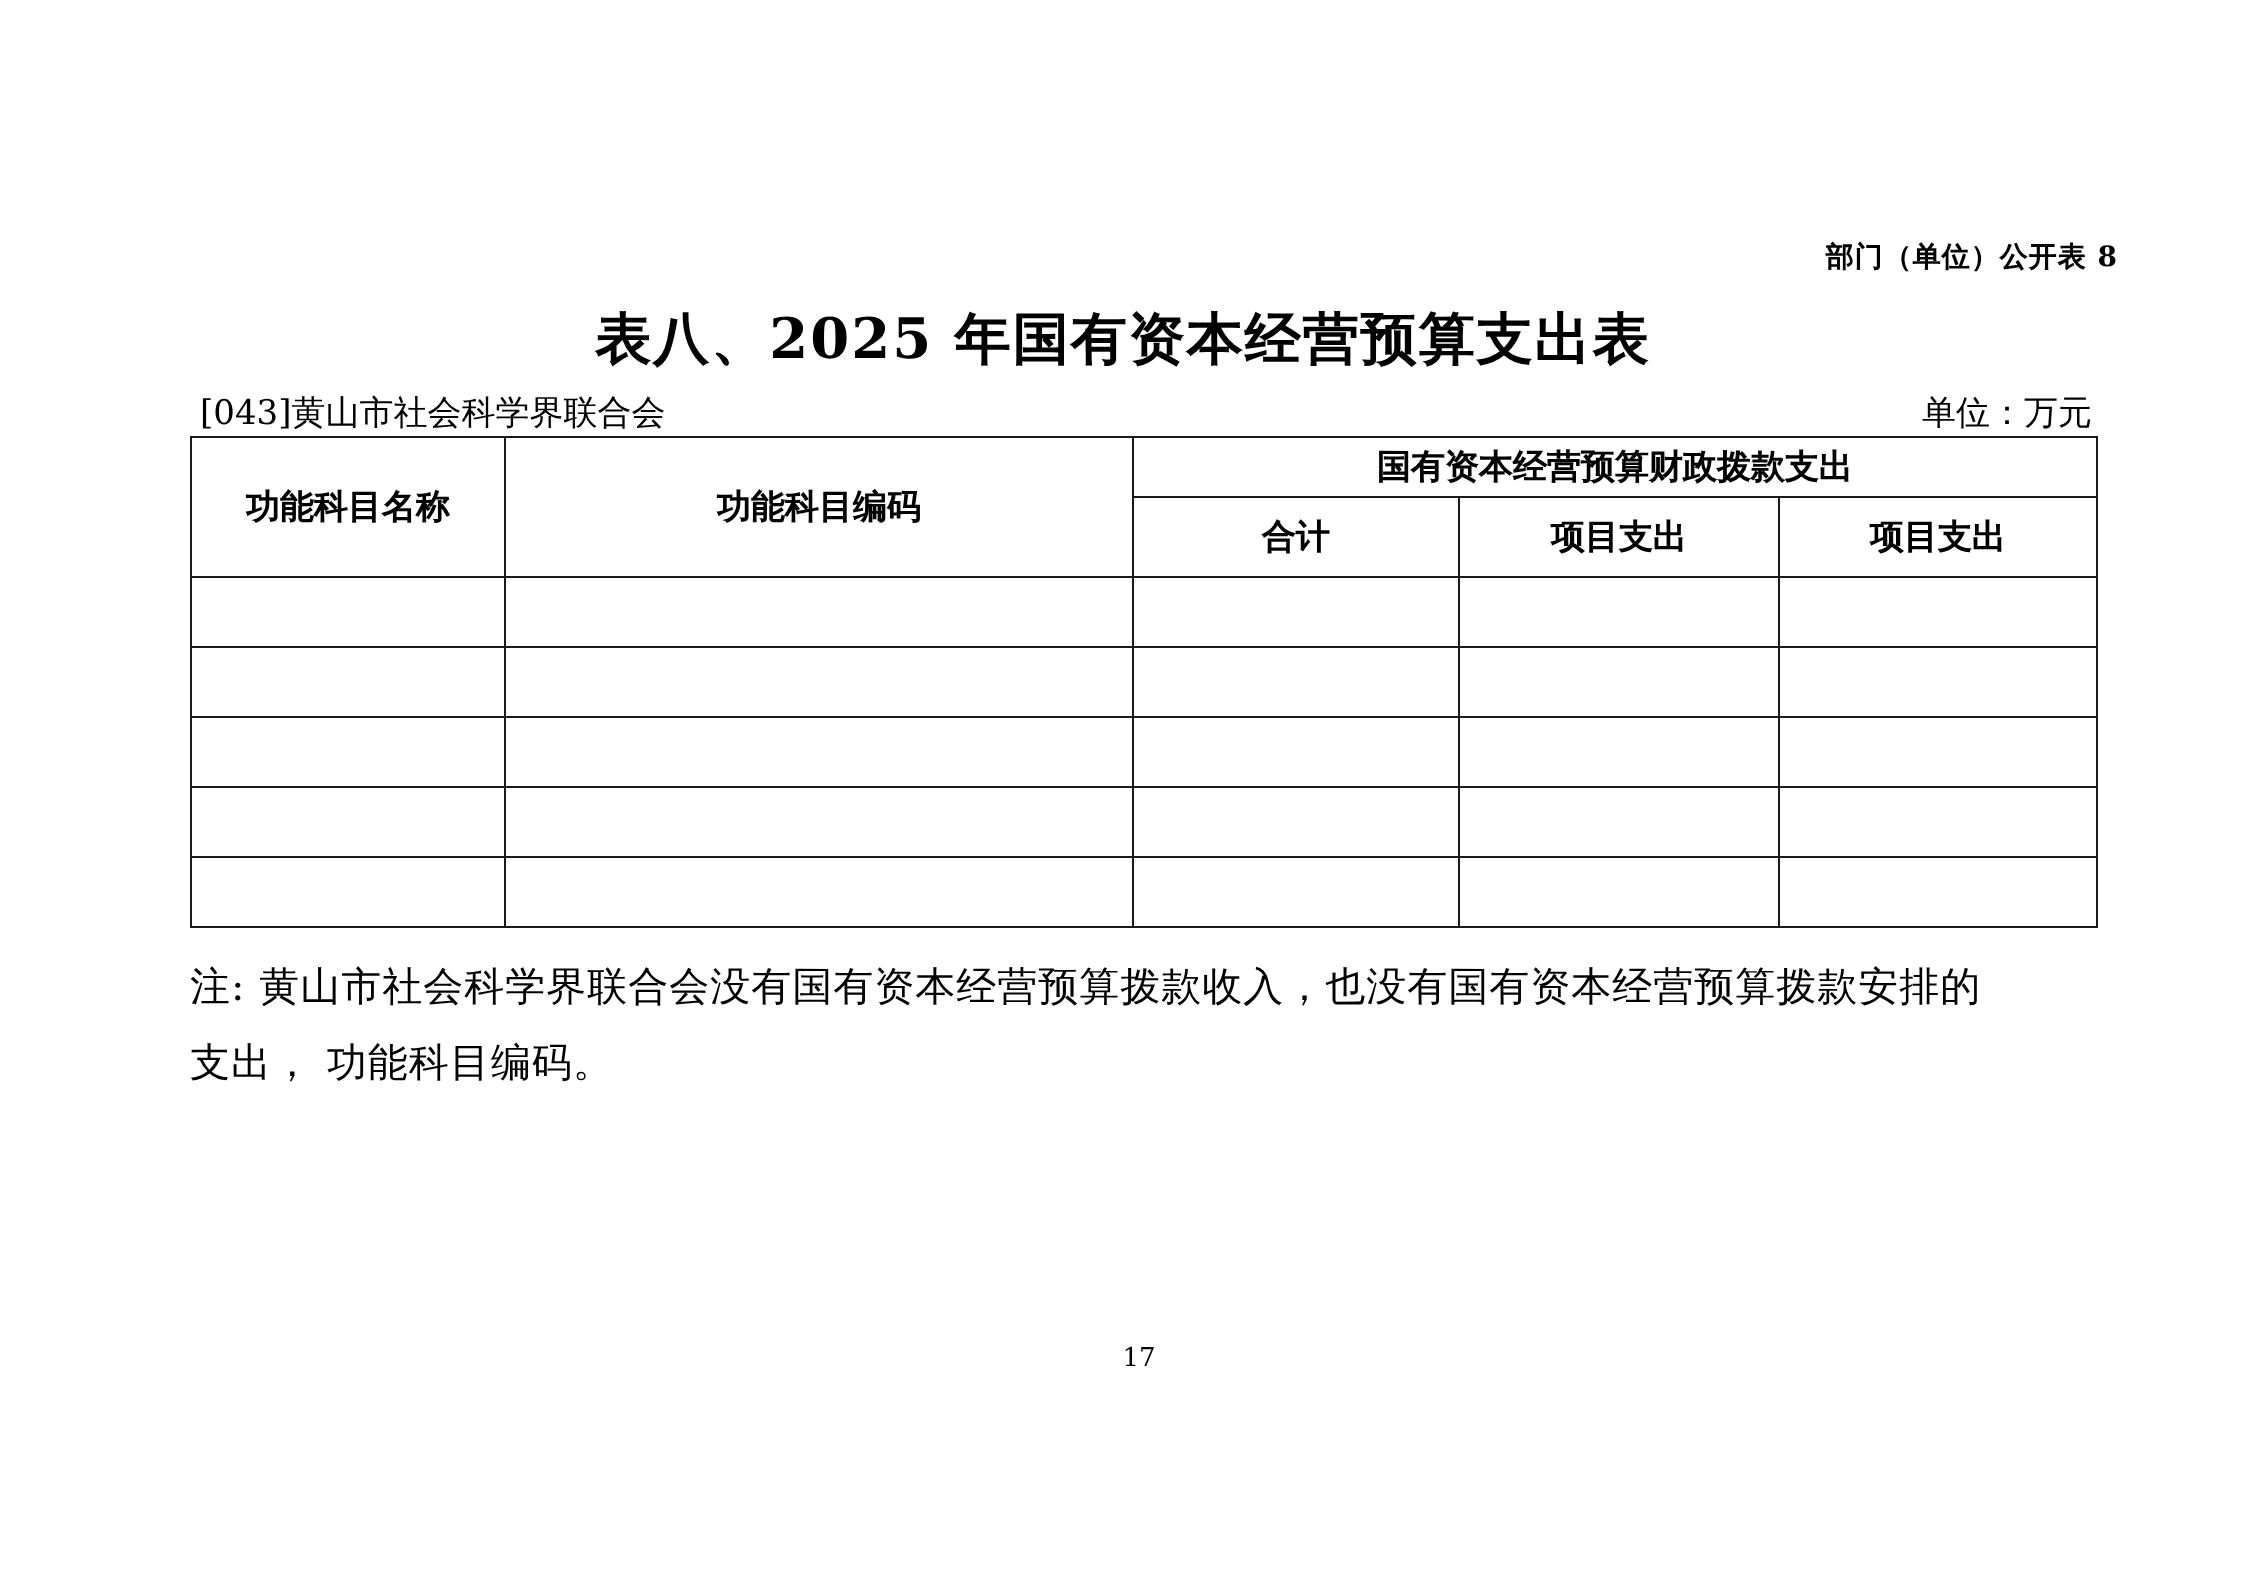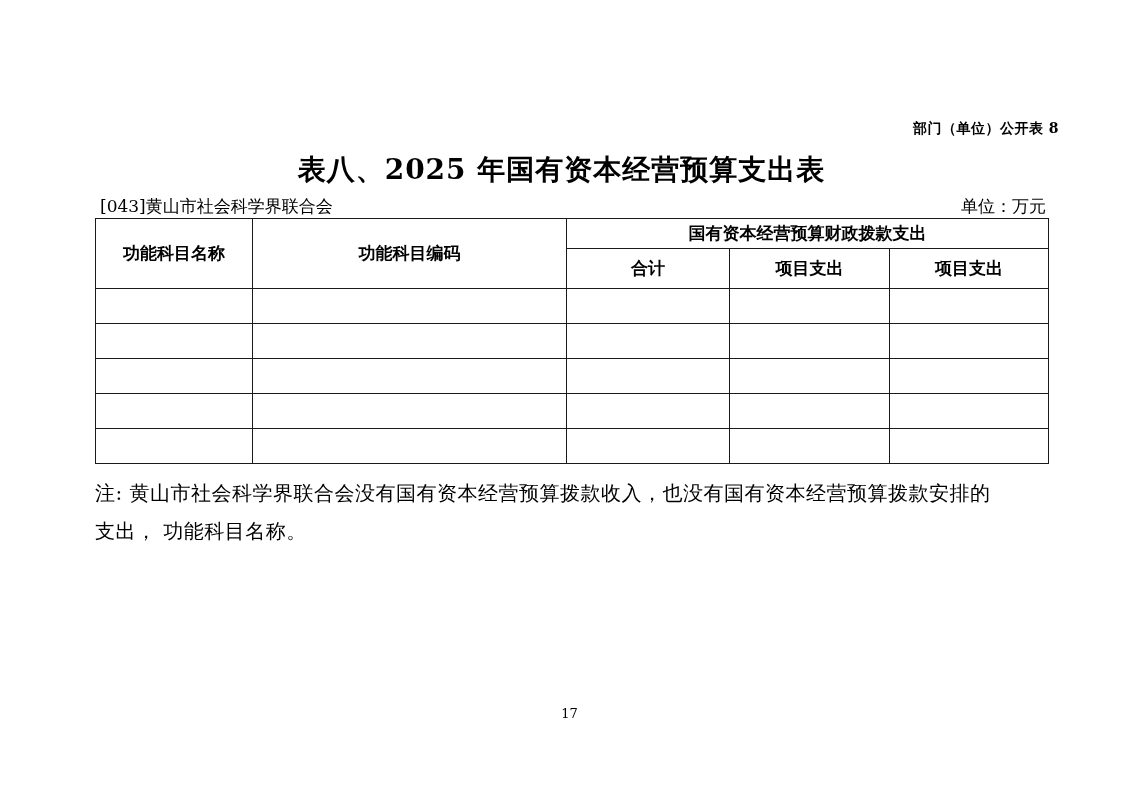--- a/index.html
+++ b/index.html
@@ -75,21 +75,21 @@
     left: 95px;
     width: 948px;
     font-size: 20px;
     line-height: 38px;
     letter-spacing: 0.5px;
     text-align: justify;
   }
   .note .note-line { display: block; white-space: nowrap; }
   .page-number {
     position: absolute;
-    top: 706px;
+    top: 672px;
     left: 0;
     width: 100%;
     text-align: center;
     font-size: 13px;
     padding-left: 16px;
   }
 </style>
 </head>
 <body>
 
@@ -158,18 +158,18 @@
           <td></td>
           <td></td>
           <td></td>
           <td></td>
         </tr>
       </tbody>
   </table>
 
   <div class="note">
     <span class="note-line">注: 黄山市社会科学界联合会没有国有资本经营预算拨款收入，也没有国有资本经营预算拨款安排的</span>
-    <span class="note-line">支出， 功能科目名称。</span>
+    <span class="note-line">支出， 功能科目编码。</span>
   </div>
 
   <div class="page-number">17</div>
 
 </div>
 
 </body></html>

